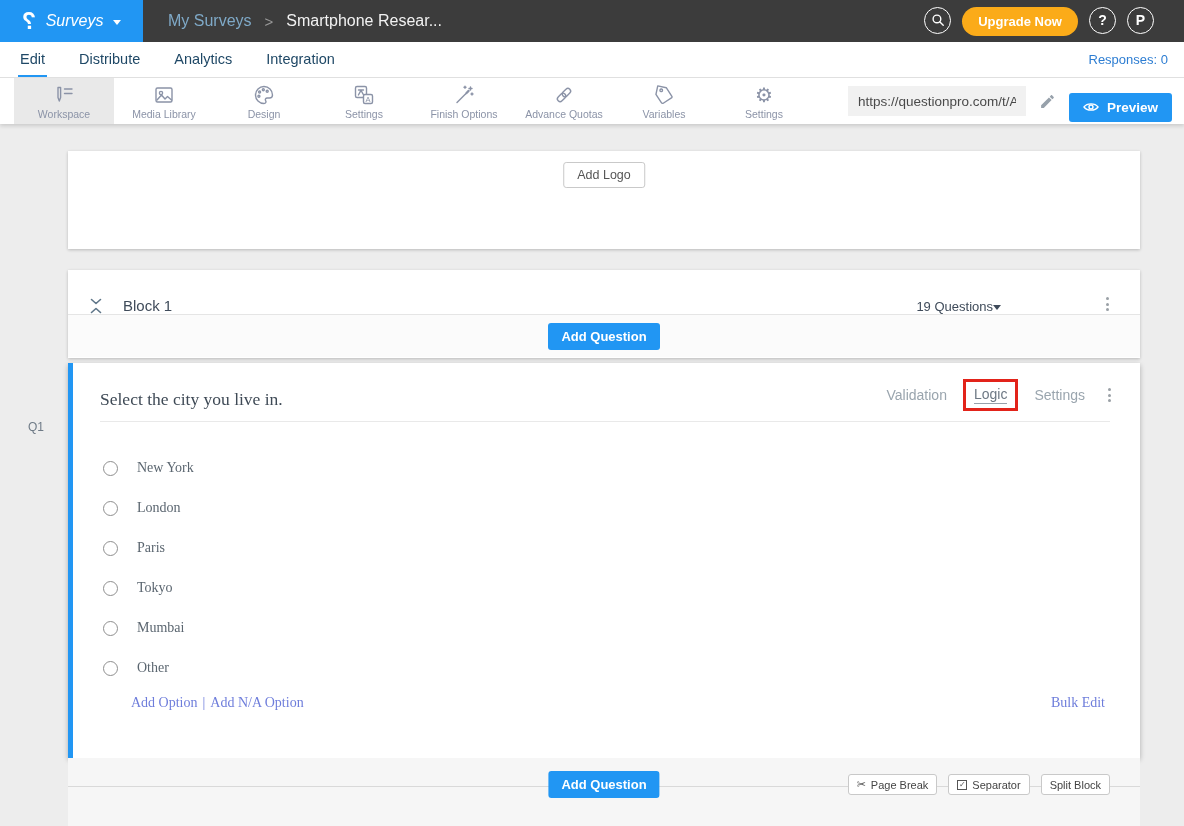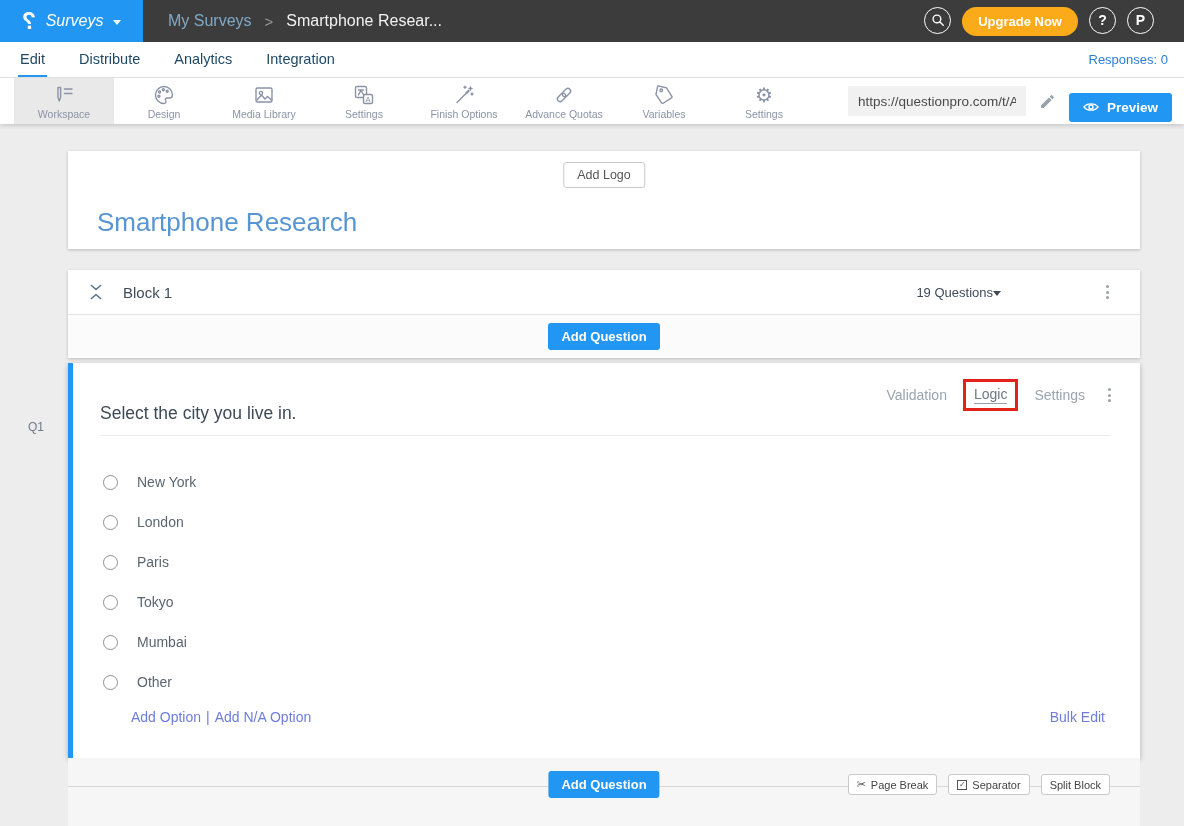--- a/index.html
+++ b/index.html
@@ -36,39 +36,39 @@
   .tb-right { margin-left:auto; display:flex; align-items:center; gap:13px; padding-right:12px; }
   .url-input { width:178px; height:30px; background:#f1f1f1; border:0; outline:none; font-size:13.5px; color:#4a4a4a; padding:0 10px; font-family:inherit; }
   .preview-btn { background:#2196f3; color:#fff; border:none; border-radius:3px; display:flex; align-items:center; gap:8px; padding:7px 14px; font-size:13.5px; font-weight:bold; cursor:pointer;margin-top:12px; }
   
   .content { position:absolute; top:124px; left:0; width:1184px; height:702px; background:#ededed; }
   .col-card { position:absolute; left:68px; width:1072px; background:#fff; box-shadow:0 1px 3px rgba(0,0,0,.22); }
   .title-card { top:27px; height:98px;text-decoration:underline; }
   .add-logo-btn { position:absolute; top:11px; left:50%; transform:translateX(-50%); background:#fff; border:1px solid #c9c9c9; border-radius:3px; padding:5px 13px; font-size:12.5px; color:#555; cursor:pointer; font-family:inherit; }
   .survey-title { position:absolute; left:29px; top:56px; font-size:26px; color:#5795d3; }
   .block-card { top:146px; height:88px; }
-  .block-head { height:45px; display:flex; align-items:center; padding:0 28px 0 22px; border-bottom:1px solid #e5e5e5; }
+  .block-head { height:45px; display:flex; align-items:flex-end; padding:0 28px 0 22px; border-bottom:1px solid #e5e5e5; }
   .collapse-ic { display:flex; align-items:center; cursor:pointer; }
   .block-name { margin-left:21px; font-size:15px; color:#3f4b5a; }
   .q-count { margin-left:auto; display:flex; align-items:center; gap:0; font-size:13px; color:#3f4b5a; cursor:pointer; }
   .q-count .caret-down { border-top-color:#3f4b5a; }
   .kebab { display:flex; flex-direction:column; gap:2.5px; cursor:pointer; padding:3px; }
   .kebab i { width:3px; height:3px; border-radius:50%; background:#9aa0a6; }
   .block-head .kebab { margin-left:102px; }
   .addq-strip { height:42px; background:#fbfbfb; display:flex; align-items:center; justify-content:center; }
   .addq-btn { background:#2196f3; color:#fff; border:none; border-radius:3px; font-weight:bold; font-size:13px; padding:6px 13px; cursor:pointer; font-family:inherit; }
   
   .question-card { top:239px; height:395px; border-left:5px solid #2196f3; box-shadow:0 2px 5px rgba(0,0,0,.28); }
   .qnum { position:absolute; left:28px; top:296px; font-size:12px; color:#6e7a86; }
   .q-menu { position:absolute; top:16px; right:26px; display:flex; align-items:center; gap:16px; }
   .q-menu-item { font-size:14px; color:#9aa5ae; cursor:pointer; }
   .red-box { border:3px solid #e2231a; padding:4px 8px; display:flex; align-items:flex-start; }
   .logic-link { font-size:14px; color:#6d7884; border-bottom:1px solid #97a1ab; padding-bottom:1px; cursor:pointer; }
   .q-menu .kebab { margin-left:4px; }
-  .q-body { padding:40px 30px 0 27px; }
+  .q-body { padding:26px 30px 0 27px;font-family:Liberation Serif, serif; }
   .q-text-wrap { border-bottom:1px solid #e9e9e9; padding-bottom:11px; }
   .q-text { font-size:17.5px; color:#3f4a56; }
   .options { margin-top:26px; }
   .opt { height:40px; display:flex; align-items:center; gap:19px; padding-left:3px; }
   .radio { width:15px; height:15px; border:1.5px solid #8f8f8f; border-radius:50%; background:#fff; cursor:pointer; flex:0 0 auto; }
   .opt-lb { font-size:14px; color:#5b6670; cursor:pointer; }
   .links-row { margin-top:7px; display:flex; align-items:center; padding-left:31px; }
   .opt-link { font-size:14px; color:#6e7ddb; cursor:pointer; }
   .link-sep { font-size:14px; color:#6e7ddb; margin:0 5px; }
   .bulk-edit { margin-left:auto; margin-right:5px; font-size:14px; color:#6e7ddb; cursor:pointer; }
@@ -129,44 +129,44 @@
         <path d="M6 4.5 h2.6 M6 4.5 v10 M8.6 4.5 v10 M6 14.5 l1.3 3.5 1.3 -3.5"></path>
         <path d="M12.5 6 h7.5 M12.5 10.5 h7.5"></path>
       </svg>
     </span>
     <span class="tb-lb">Workspace</span>
   </div>
 
   <div class="tb-item">
     <span class="tb-ic">
       <svg class="ic" width="24" height="24" viewBox="0 0 24 24">
+        <rect x="4" y="5" width="16" height="14" rx="1.5"></rect>
+        <circle cx="9" cy="10" r="1.6"></circle>
+        <path d="M5 17 l4.5 -5 3.5 4 2.5 -2.5 4 3.5"></path>
+      </svg>
+    </span>
+    <span class="tb-lb">Media Library</span>
+  </div>
+
+  <div class="tb-item">
+    <span class="tb-ic">
+      <svg class="ic" width="24" height="24" viewBox="0 0 24 24">
         <path d="M12 3.5 a8.5 8.5 0 1 0 0 17 c1.8 0 2.5 -1.6 1.6 -2.9 c-.8 -1.2 .1 -2.6 1.6 -2.6 h2.3 c1.9 0 3 -1.2 3 -3 A8.5 8.5 0 0 0 12 3.5 z"></path>
         <circle cx="7.6" cy="9" r="1"></circle>
           <circle cx="11.3" cy="6.8" r="1"></circle>
         <circle cx="15.2" cy="8.2" r="1"></circle>
           <circle cx="6.9" cy="13.3" r="1"></circle>
       </svg>
     </span>
     <span class="tb-lb">Design</span>
   </div>
 
   <div class="tb-item">
     <span class="tb-ic">
       <svg class="ic" width="24" height="24" viewBox="0 0 24 24">
-        <rect x="4" y="5" width="16" height="14" rx="1.5"></rect>
-        <circle cx="9" cy="10" r="1.6"></circle>
-        <path d="M5 17 l4.5 -5 3.5 4 2.5 -2.5 4 3.5"></path>
-      </svg>
-    </span>
-    <span class="tb-lb">Media Library</span>
-  </div>
-
-  <div class="tb-item">
-    <span class="tb-ic">
-      <svg class="ic" width="24" height="24" viewBox="0 0 24 24">
         <rect x="3.5" y="3.5" width="11" height="11" rx="1.5"></rect>
         <path d="M6.5 7 h5 M9 7.3 l-2.6 4.7 M9 7.3 l2.6 4.7"></path>
         <rect x="11.5" y="11.5" width="9" height="9" rx="1.5" fill="#fff"></rect>
         <text x="16" y="18.6" text-anchor="middle" font-size="7.5" fill="#8b93a7" stroke="none">A</text>
       </svg>
     </span>
     <span class="tb-lb">Settings</span>
   </div>
 
   <div class="tb-item">
@@ -225,21 +225,20 @@
       </svg>
       <span>Preview</span>
     </button>
   </div>
 </div>
 
 <div class="content">
 
   <div class="col-card title-card">
     <button class="add-logo-btn">Add Logo</button>
-    <div class="survey-title">Smartphone Research</div>
   </div>
 
   <div class="col-card block-card">
     <div class="block-head">
       <span class="collapse-ic">
         <svg width="12" height="16" viewBox="0 0 12 16" style="fill:none;stroke:#5f7689;stroke-width:1.6;stroke-linecap:round;stroke-linejoin:round;">
           <polyline points="1.5,1.5 6,5.5 10.5,1.5"></polyline>
           <polyline points="1.5,14.5 6,10.5 10.5,14.5"></polyline>
         </svg>
       </span>

